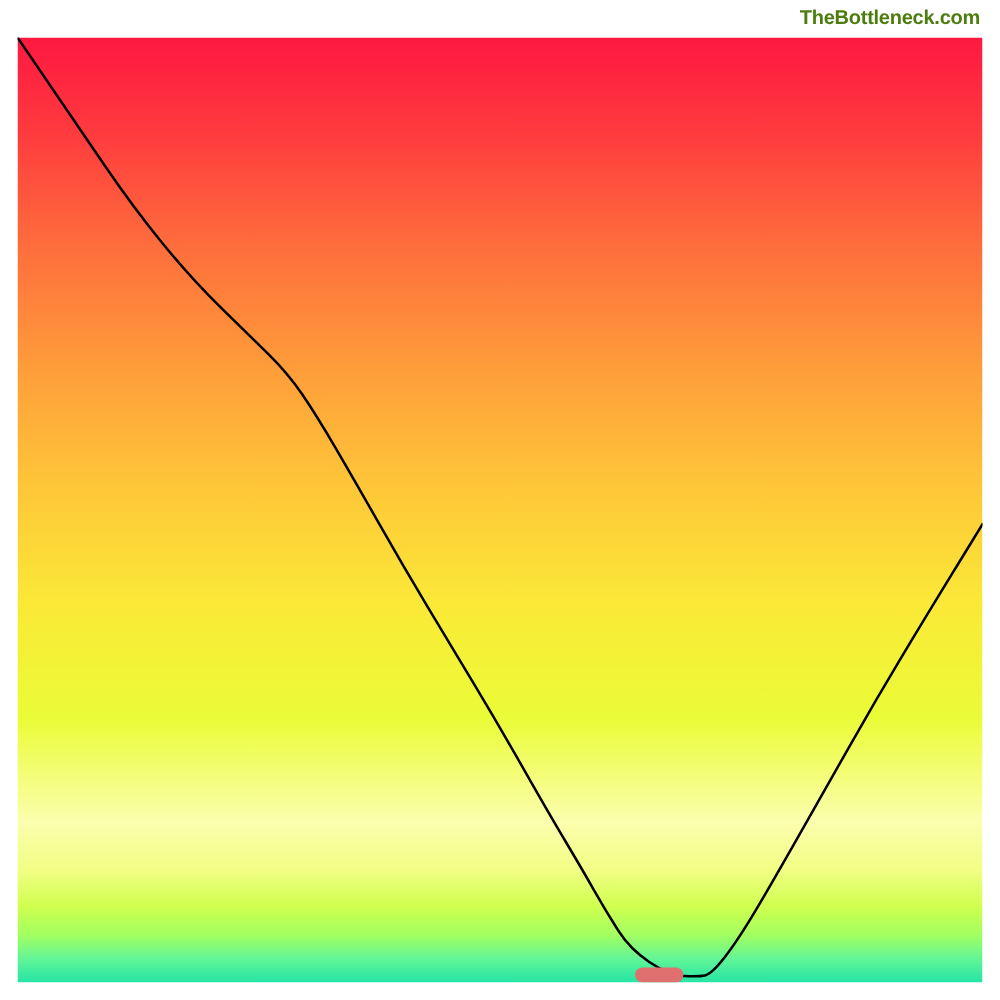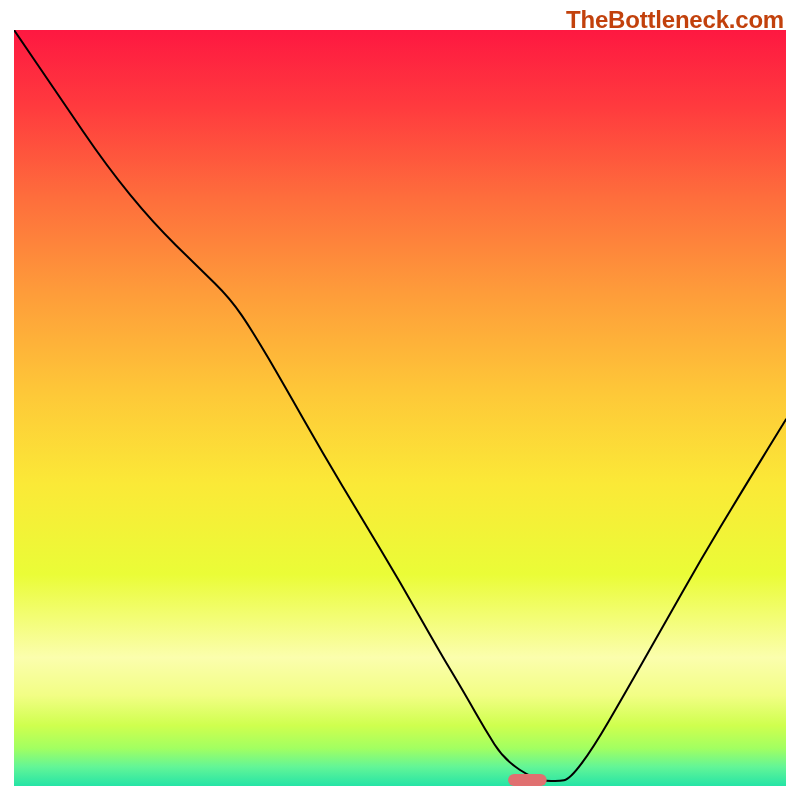--- a/index.html
+++ b/index.html
@@ -17,23 +17,23 @@
   .plot-area svg {
     display: block;
     width: 100%;
     height: 100%;
   }
 
   .watermark {
     position: absolute;
     top: 6px;
     right: 16px;
-    font-size: 24px;
+    font-size: 16px;
     font-weight: 600;
-    color: #c2410c;
+    color: #4d7c0f;
     letter-spacing: -0.2px;
   }
 </style>
 </head>
 <body>
 
 <div class="plot-area">
   <svg id="chart-svg" viewBox="0 0 772 756" preserveAspectRatio="none">
       <defs>
         <linearGradient id="bg-grad" x1="0" y1="0" x2="0" y2="1">

